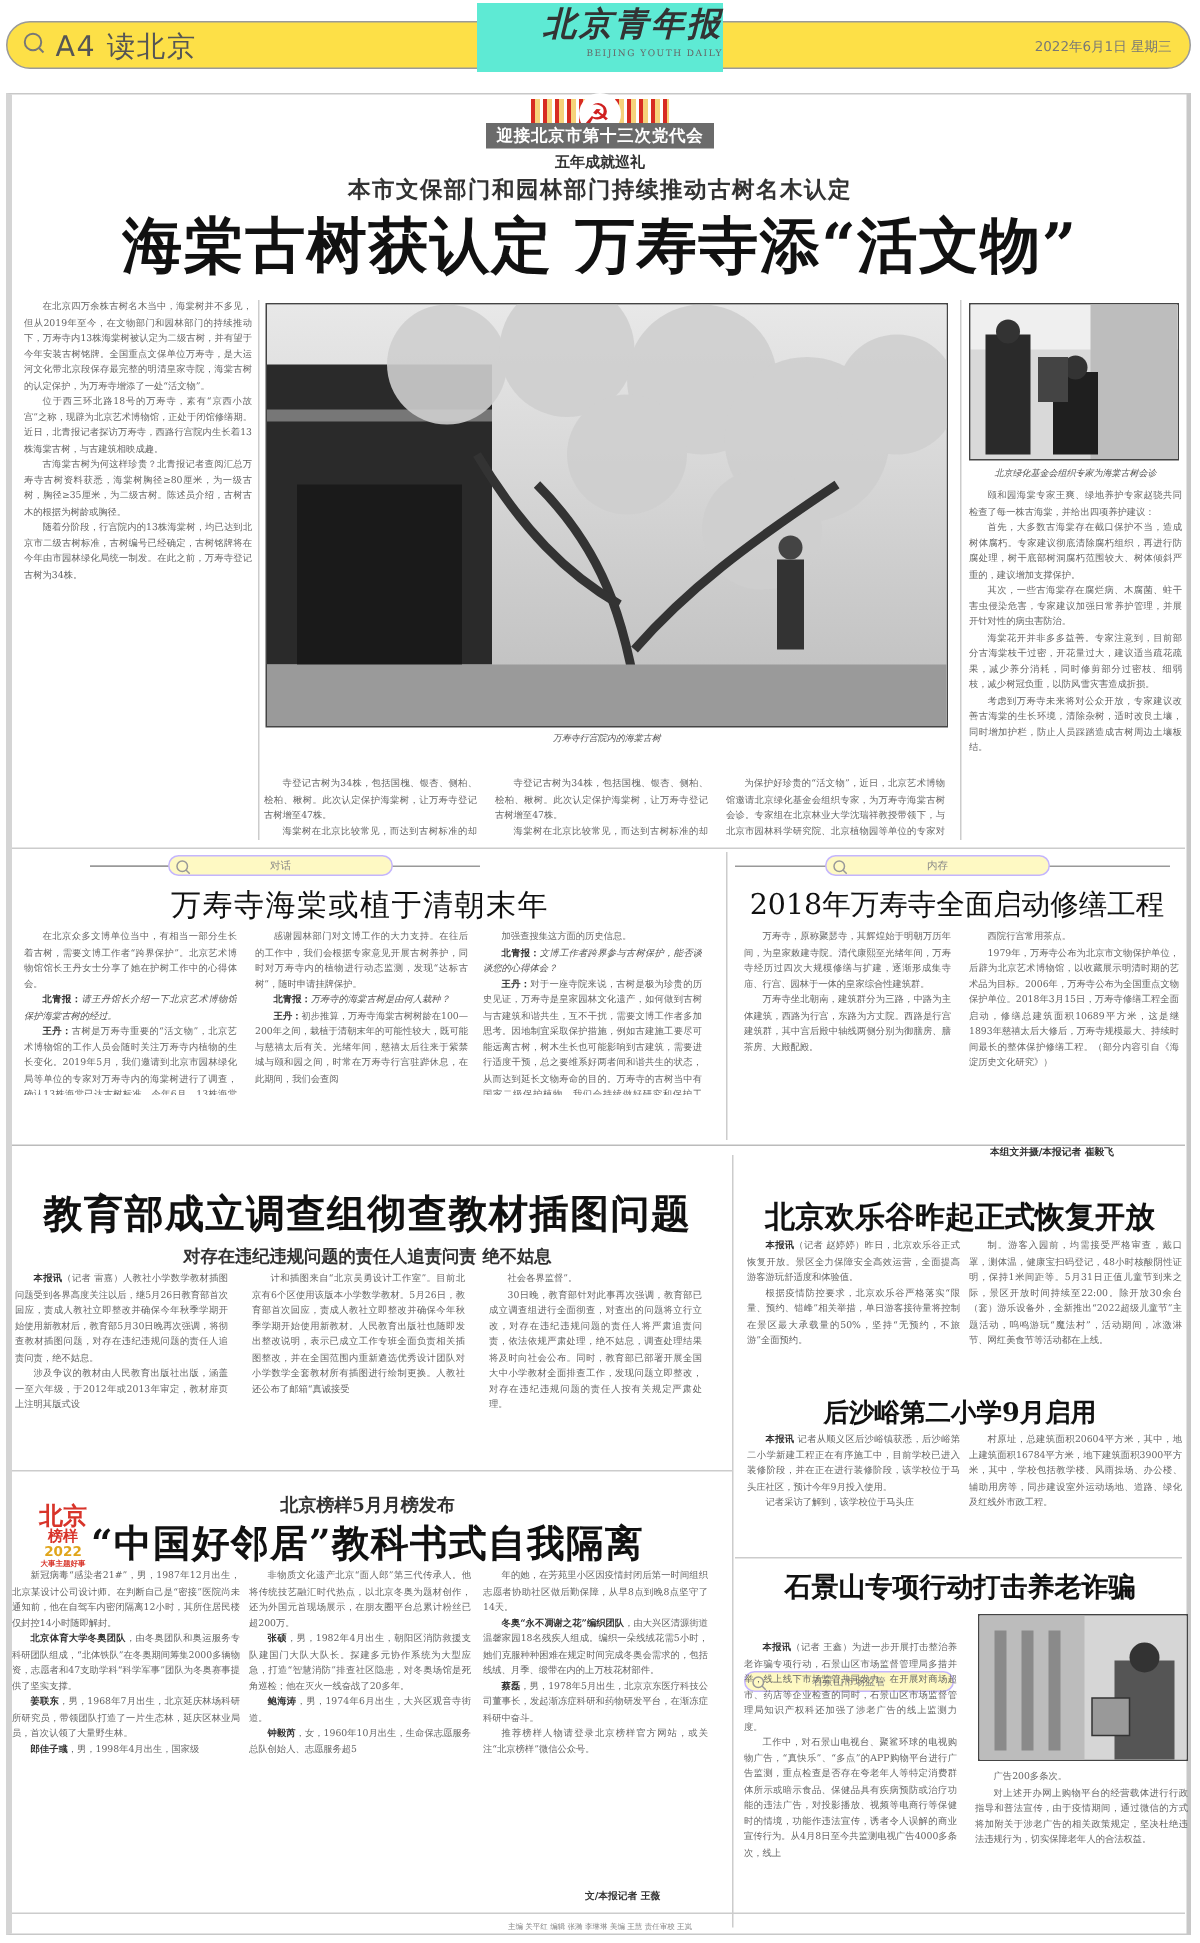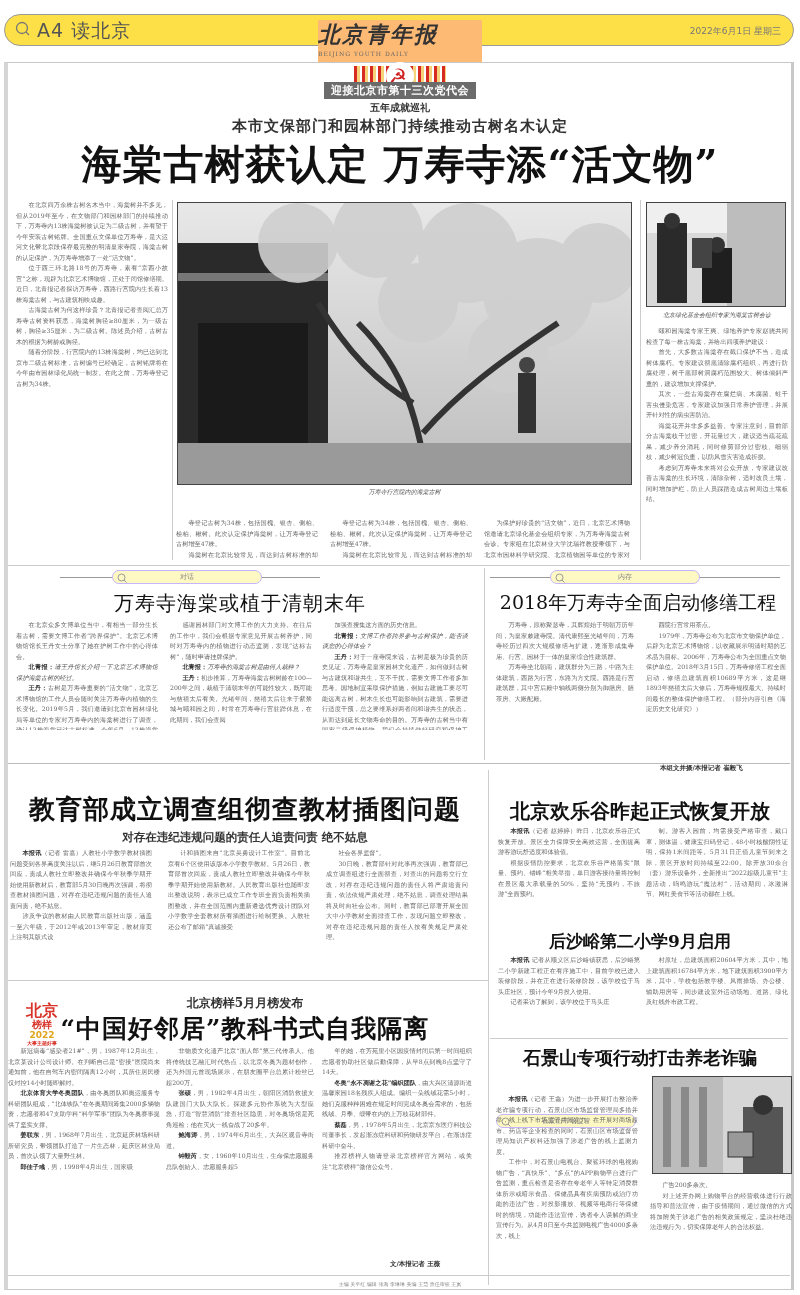--- a/index.html
+++ b/index.html
@@ -4,21 +4,21 @@
 <style>
   * { box-sizing: border-box; margin: 0; padding: 0; }
   html, body { width: 800px; height: 1295px; background: #ffffff; overflow: hidden; }
   body { font-family: "DejaVu Serif", "Liberation Serif", serif; color: #222; position: relative; }
 
   
   .topbar { position: absolute; left: 4px; top: 14px; width: 790px; height: 32px; border: 1px solid #9a9a9a; border-radius: 16px; background: #fde047; }
   .topbar .search-ic { position: absolute; left: 10px; top: 6px; width: 16px; height: 16px; }
   .topbar .section { position: absolute; left: 32px; top: 3px; font-family: "DejaVu Sans", sans-serif; font-size: 19px; color: #555; letter-spacing: 1px; }
   .topbar .date { position: absolute; right: 12px; top: 10px; font-family: "DejaVu Sans", sans-serif; font-size: 9px; color: #777; }
-  .masthead { position: absolute; left: 318px; top: 20px; width: 164px; height: 46px; background: #fdba74; text-align: left; }
+  .masthead { position: absolute; left: 318px; top: 2px; width: 164px; height: 46px; background: #5eead4; text-align: right; }
   .masthead .logo { font-family: "DejaVu Serif", serif; font-size: 22px; font-weight: bold; font-style: italic; color: #333; letter-spacing: 2px; line-height: 28px; }
   .masthead .sub { font-size: 6px; color: #666; letter-spacing: 1px; margin-top: 2px; }
 
   
   .frame { position: absolute; left: 4px; top: 62px; width: 790px; height: 1228px; border: 1px solid #c8c8c8; border-right: 3px solid #c8c8c8; border-left: 4px solid #d5d5d5; background: #fff; }
 
   
   .emblem { position: absolute; left: 340px; top: 62px; width: 120px; height: 38px; }
   .emblem .rays { position: absolute; left: 14px; top: 4px; width: 92px; height: 24px; background: repeating-linear-gradient(90deg, #d72b22 0 3px, #f6d27a 3px 6px, #fff 6px 8px); clip-path: polygon(0 100%, 100% 100%, 100% 0, 0 0); }
   .emblem .circle { position: absolute; left: 46px; top: 0; width: 28px; height: 28px; border-radius: 50%; background: #fff; }

